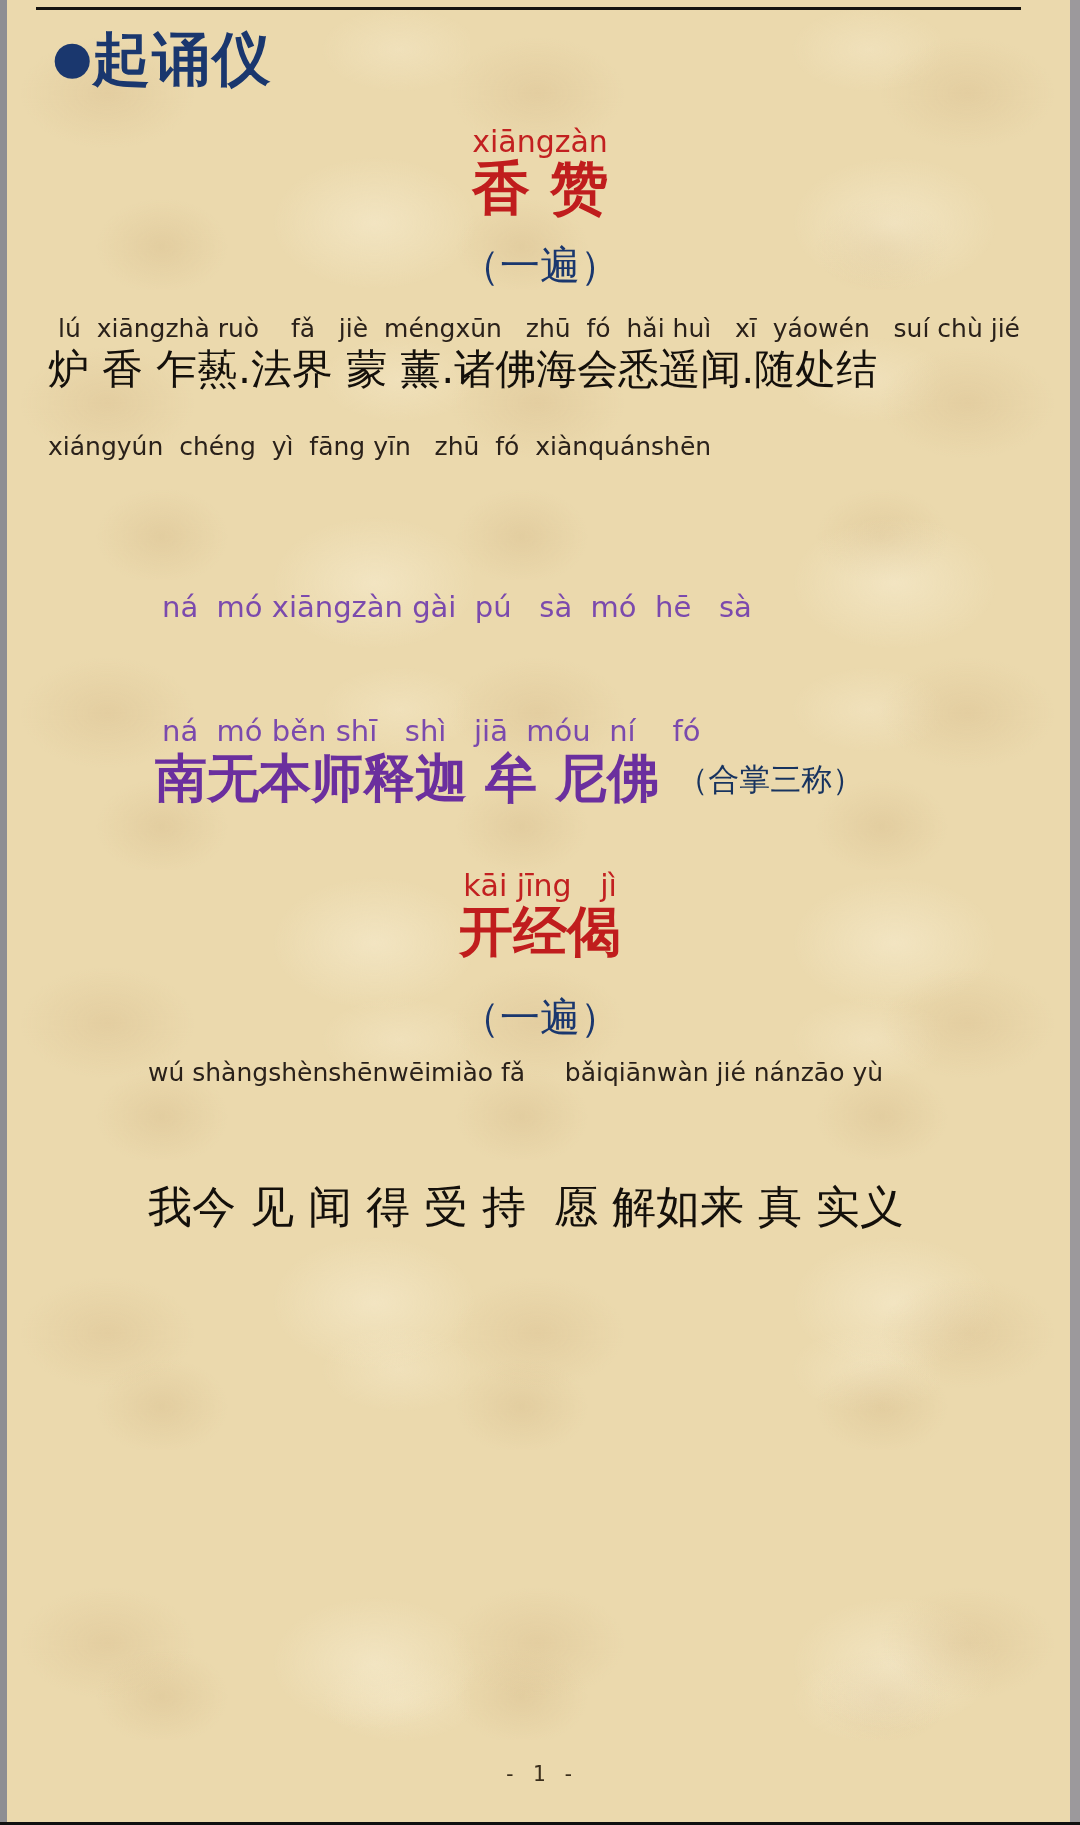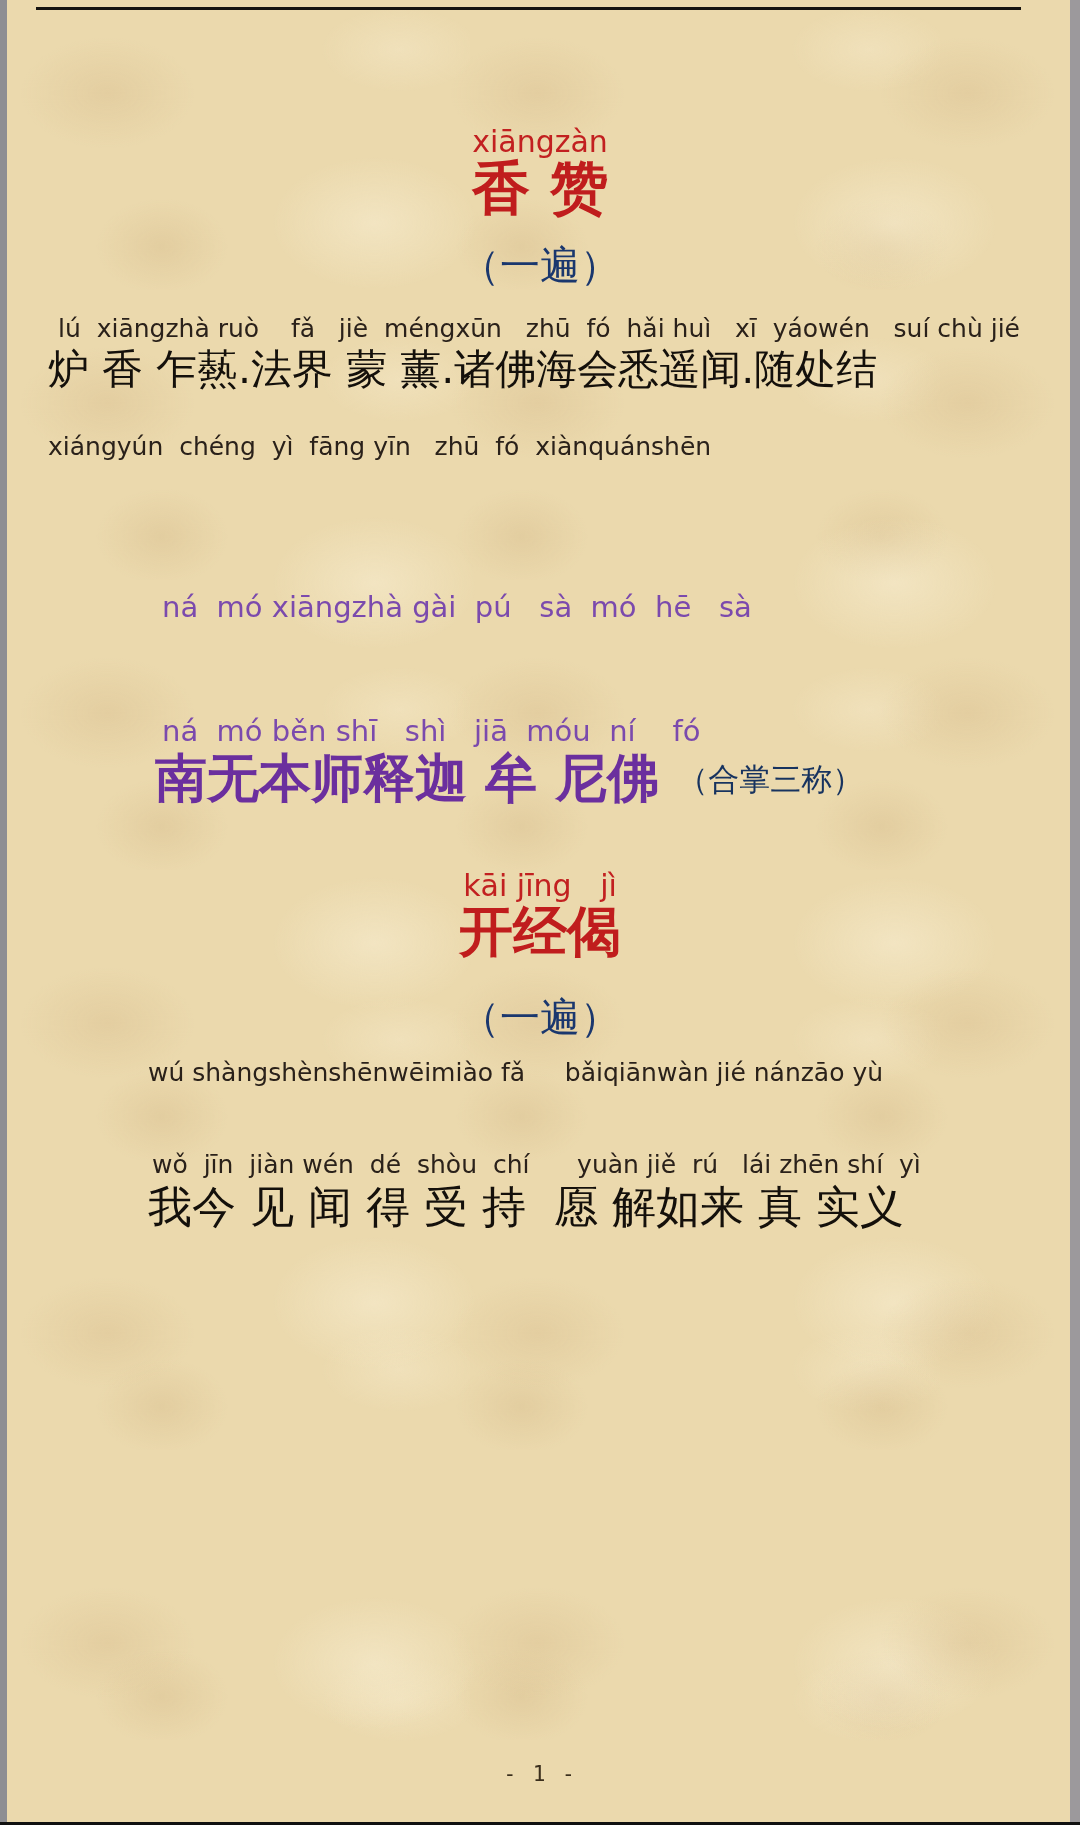--- a/index.html
+++ b/index.html
@@ -90,39 +90,39 @@
 </head>
 <body>
 
 <div id="page">
 
   <div class="edge-left"></div>
   <div class="edge-right"></div>
   <div class="rule-top"></div>
   <div class="rule-bottom"></div>
 
+  <div class="abs heading"><span class="bullet">●</span><span>起诵仪</span></div>
 
   <div class="abs centered pinyin pinyin-red">xiāngzàn</div>
   <div class="abs centered title-red">香 赞</div>
   <div class="abs centered repeat-note note-1">（一遍）</div>
 
   <div class="abs pinyin body-pinyin l1p">lú  xiāngzhà ruò    fǎ   jiè  méngxūn   zhū  fó  hǎi huì   xī  yáowén   suí chù jié</div>
   <div class="abs hanzi body-hanzi l1h">炉 香 乍爇.法界 蒙 薰.诸佛海会悉遥闻.随处结</div>
 
   <div class="abs pinyin body-pinyin l2p">xiángyún  chéng  yì  fāng yīn   zhū  fó  xiànquánshēn</div>
 
-  <div class="abs pinyin purple-pinyin p1p">ná  mó xiāngzhà gài  pú   sà  mó  hē   sà</div>
+  <div class="abs pinyin purple-pinyin p1p">ná  mó xiāngzàn gài  pú   sà  mó  hē   sà</div>
 
   <div class="abs pinyin purple-pinyin p2p">ná  mó běn shī   shì   jiā  móu  ní    fó</div>
   <div class="abs purple-hanzi p2h"><span>南无本师释迦 牟 尼佛</span><span class="palms-note">（合掌三称）</span></div>
 
   <div class="abs centered pinyin pinyin-red pinyin-red2">kāi jīng   jì</div>
   <div class="abs centered title-red title-red2">开经偈</div>
   <div class="abs centered repeat-note note-2">（一遍）</div>
 
   <div class="abs pinyin body-pinyin v1p">wú shàngshènshēnwēimiào fǎ     bǎiqiānwàn jié nánzāo yù</div>
 
-  <div class="abs pinyin body-pinyin v2p">wǒ  jīn  jiàn wén  dé  shòu  chí      yuàn jiě  rú   lái zhēn shí  yì</div>
   <div class="abs hanzi body-hanzi v2h">我今 见 闻 得 受 持  愿 解如来 真 实义</div>
 
   <div class="abs centered page-number">- 1 -</div>
 
 </div>
 
 </body></html>

